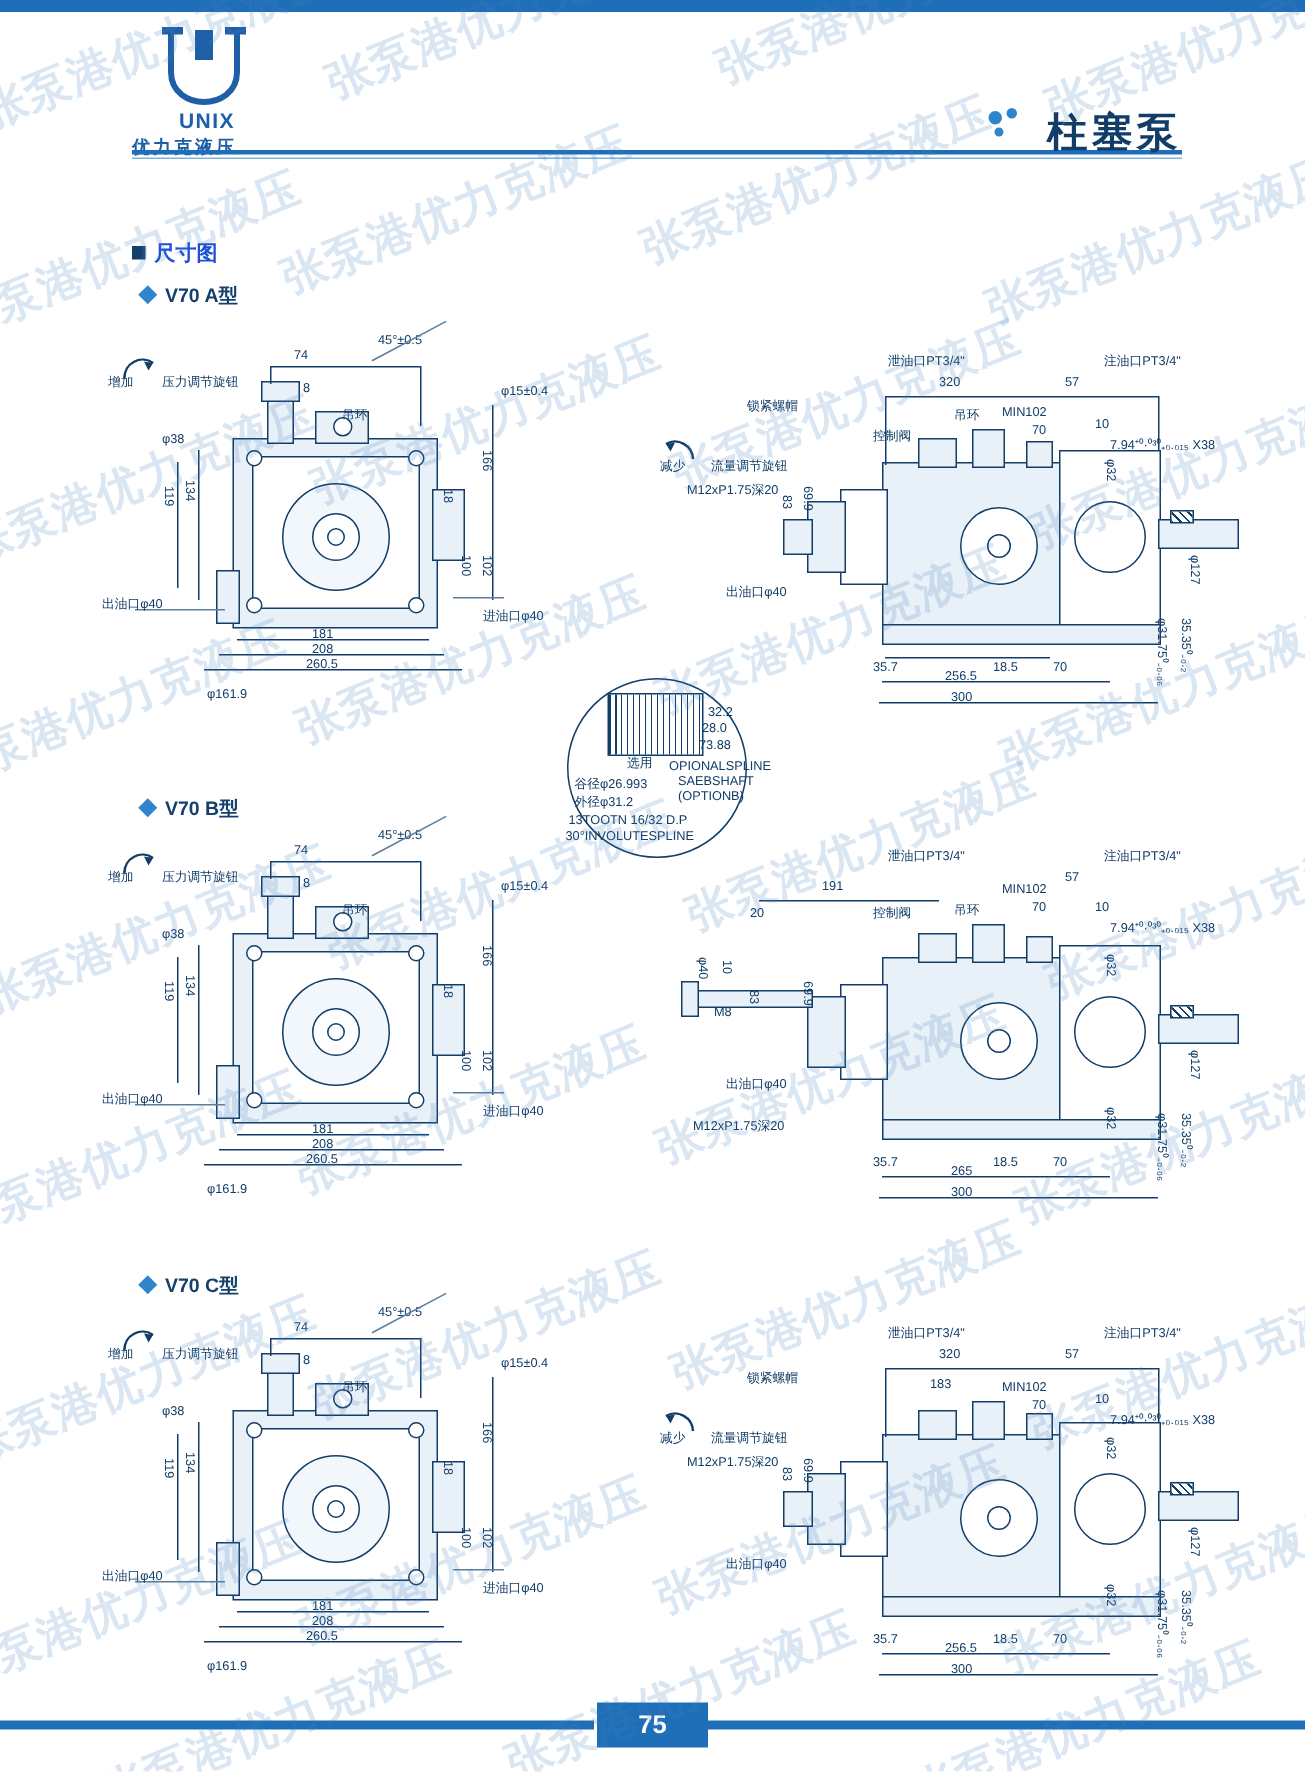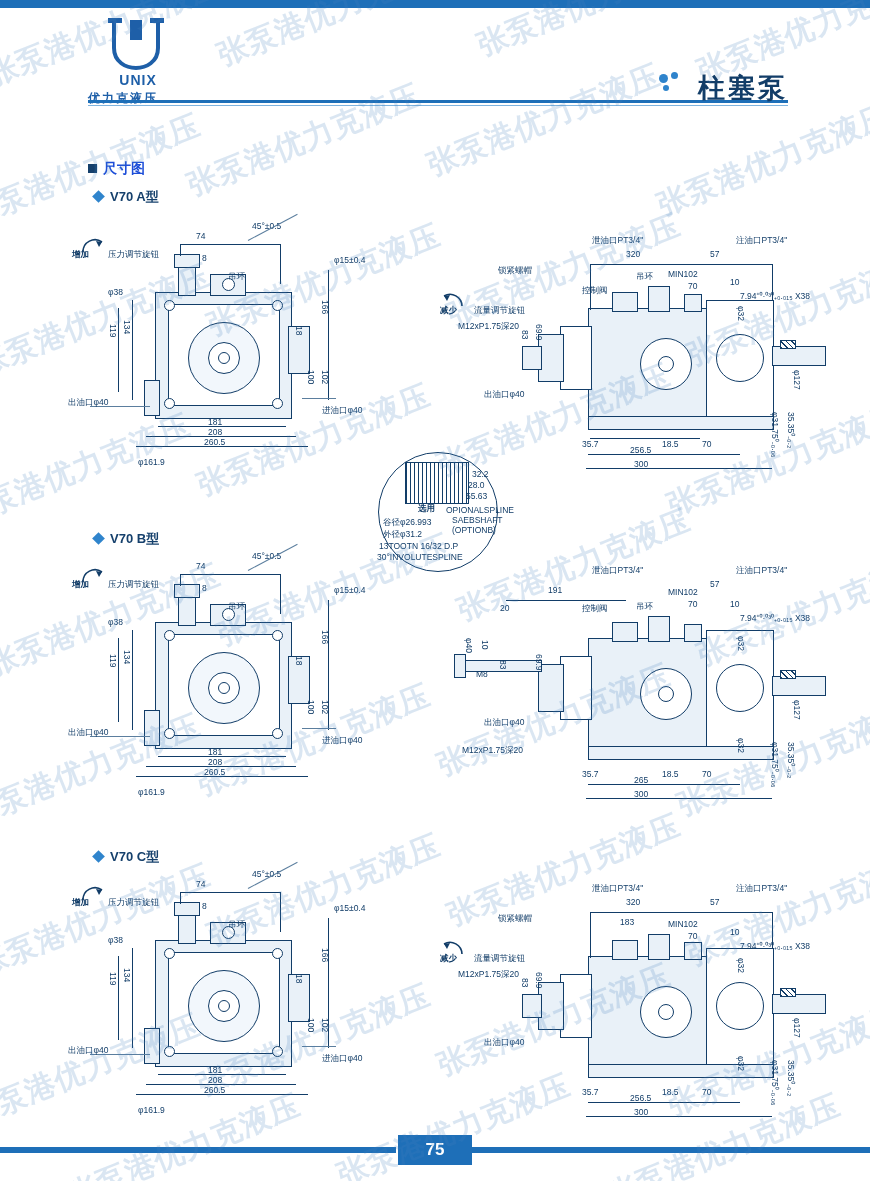--- a/index.html
+++ b/index.html
@@ -38,21 +38,21 @@
   .dots{position:absolute;right:185px;top:72px;width:26px;height:22px;}
   .dot{position:absolute;border-radius:50%;background:#2f84cc;}
   
   .sec-title{position:absolute;font-size:14px;font-weight:bold;color:#1d4ed8;}
   .sec-title .sq{display:inline-block;width:9px;height:9px;background:#15406c;margin-right:6px;}
   .sub-title{position:absolute;font-size:13px;font-weight:bold;color:#15406c;}
   .sub-title .dia{display:inline-block;width:9px;height:9px;background:#2f84cc;transform:rotate(45deg);margin-right:7px;}
   
   .blk{position:absolute;}
   .lbl{position:absolute;font-size:8.5px;color:#123d68;white-space:nowrap;line-height:1.05;}
-  .lbl.b{font-weight:bold;}
+  .lbl.b{font-weight:normal;}
   .lbl.v{writing-mode:vertical-rl;text-orientation:mixed;}
   .ln{position:absolute;background:#123d68;}
   .ln.h{height:1px;}
   .ln.v{width:1px;}
   .ln.thin{background:#5b7e9e;}
   
   .body{position:absolute;border:1.4px solid #123d68;background:#e9f1f8;}
   .bodyw{position:absolute;border:1.2px solid #123d68;background:#ffffff;}
   .circ{position:absolute;border:1.3px solid #123d68;border-radius:50%;background:#f2f7fc;}
   .circw{position:absolute;border:1.1px solid #123d68;border-radius:50%;background:#ffffff;}
@@ -236,21 +236,21 @@
   <div class="lbl" style="left:18px;top:92px;">M12xP1.75深20</div>
   <div class="lbl" style="left:58px;top:36px;">锁紧螺帽</div>
   <div class="lbl" style="left:142px;top:56px;">控制阀</div>
   <div class="lbl" style="left:196px;top:42px;">吊环</div>
 </div>
 
 <div class="spline"></div>
 <div class="spline-in"></div>
 <div class="lbl" style="left:472px;top:470px;">32.2</div>
 <div class="lbl" style="left:468px;top:481px;">28.0</div>
-<div class="lbl" style="left:466px;top:492px;">55.63</div>
+<div class="lbl" style="left:466px;top:492px;">73.88</div>
 <div class="lbl b" style="left:418px;top:504px;">选用</div>
 <div class="lbl" style="left:383px;top:518px;">谷径φ26.993</div>
 <div class="lbl" style="left:383px;top:530px;">外径φ31.2</div>
 <div class="lbl" style="left:379px;top:542px;">13TOOTN 16/32 D.P</div>
 <div class="lbl" style="left:377px;top:553px;">30°INVOLUTESPLINE</div>
 <div class="lbl" style="left:446px;top:506px;">OPIONALSPLINE</div>
 <div class="lbl" style="left:452px;top:516px;">SAEBSHAFT</div>
 <div class="lbl" style="left:452px;top:526px;">(OPTIONB)</div>
 
 <div class="blk" style="left:80px;top:560px;width:320px;height:250px;">

